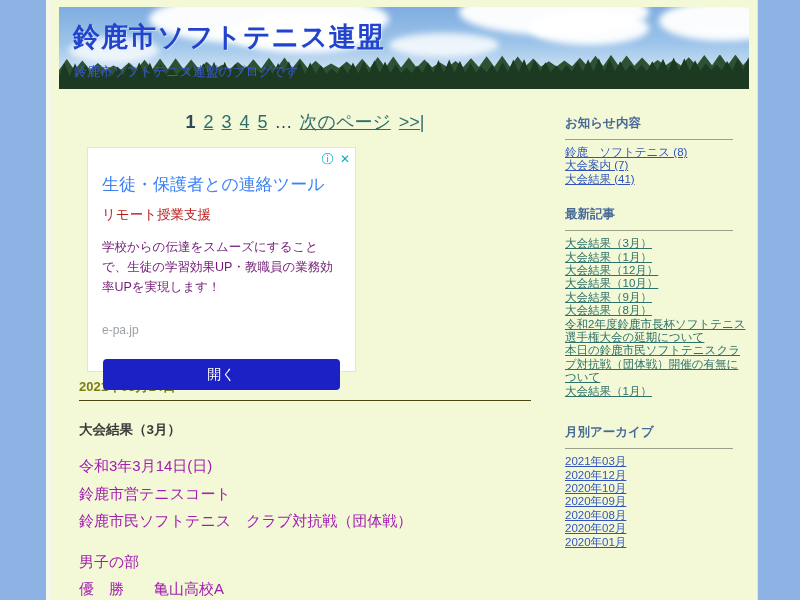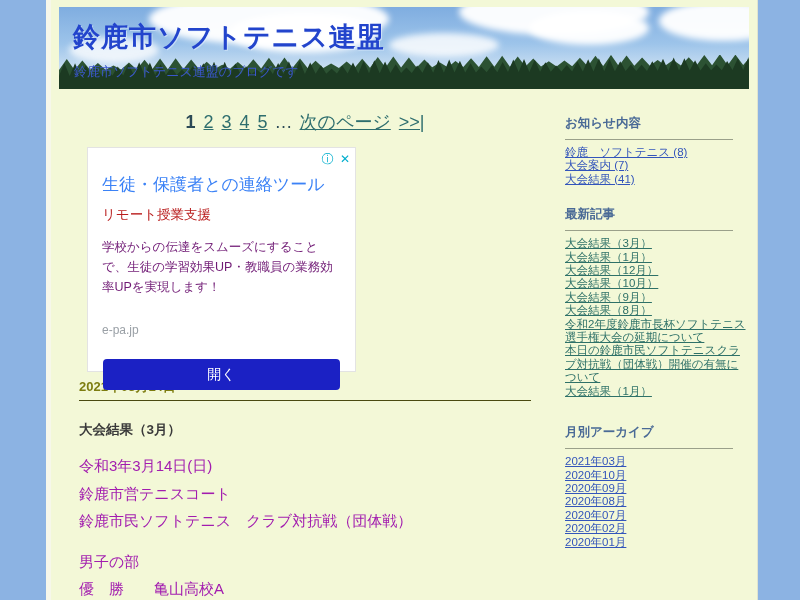--- a/index.html
+++ b/index.html
@@ -138,24 +138,24 @@
             <a class="sb-link visited">令和2年度鈴鹿市長杯ソフトテニス選手権大会の延期について</a>
             <a class="sb-link visited">本日の鈴鹿市民ソフトテニスクラブ対抗戦（団体戦）開催の有無について</a>
             <a class="sb-link visited">大会結果（1月）</a>
           </div>
         </div>
         <div class="sb-section gap3">
           <div class="sb-title">月別アーカイブ</div>
           <hr class="sb-rule">
           <div>
             <a class="sb-link">2021年03月</a>
+            <a class="sb-link">2020年12月</a>
             <a class="sb-link">2020年10月</a>
             <a class="sb-link">2020年09月</a>
             <a class="sb-link">2020年08月</a>
-            <a class="sb-link">2020年07月</a>
             <a class="sb-link">2020年02月</a>
             <a class="sb-link">2020年01月</a>
           </div>
         </div>
       </div>
 
   </div>
 </div>
 
 </body></html>

